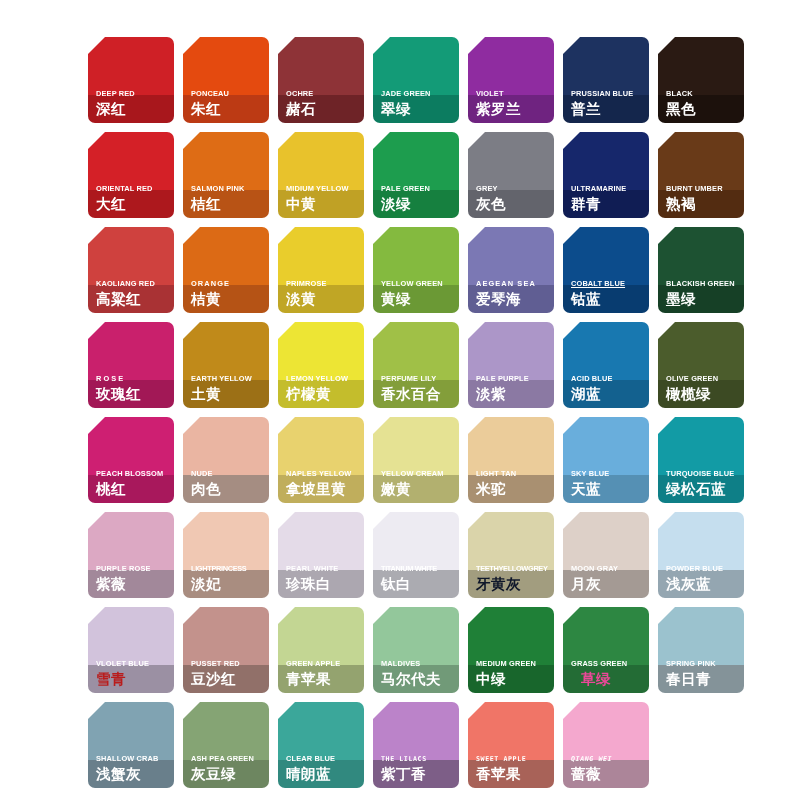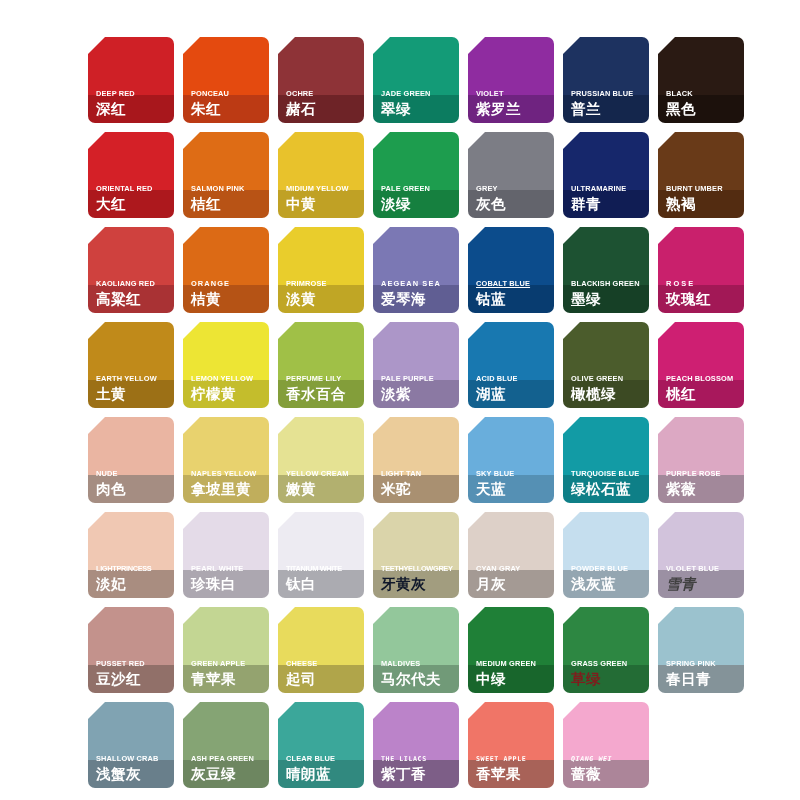--- a/index.html
+++ b/index.html
@@ -222,20 +222,28 @@
       </div>
       <div class="swatch">
         <div class="swatch-top" style="background: rgb(233, 205, 44);"></div>
         <div class="swatch-bottom" style="background: rgb(192, 166, 37);"></div>
         <div class="swatch-labels">
           <span class="swatch-en" style="color: rgb(255, 255, 255);">PRIMROSE</span>
           <span class="swatch-cn" style="color: rgb(255, 255, 255);">淡黄</span>
         </div>
       </div>
       <div class="swatch">
+        <div class="swatch-top" style="background: rgb(132, 186, 63);"></div>
+        <div class="swatch-bottom" style="background: rgb(107, 153, 53);"></div>
+        <div class="swatch-labels">
+          <span class="swatch-en" style="color: rgb(255, 255, 255);">YELLOW GREEN</span>
+          <span class="swatch-cn" style="color: rgb(255, 255, 255);">黄绿</span>
+        </div>
+      </div>
+      <div class="swatch">
         <div class="swatch-top" style="background: rgb(123, 120, 180);"></div>
         <div class="swatch-bottom" style="background: rgb(96, 94, 147);"></div>
         <div class="swatch-labels">
           <span class="swatch-en sp-mid" style="color: rgb(255, 255, 255);">AEGEAN SEA</span>
           <span class="swatch-cn" style="color: rgb(255, 255, 255);">爱琴海</span>
         </div>
       </div>
       <div class="swatch">
         <div class="swatch-top" style="background: rgb(12, 76, 140);"></div>
         <div class="swatch-bottom" style="background: rgb(8, 60, 112);"></div>
@@ -401,86 +409,78 @@
         <div class="swatch-bottom" style="background: rgb(162, 157, 127);"></div>
         <div class="swatch-labels">
           <span class="swatch-en sp-tight" style="color: rgb(255, 255, 255);">TEETHYELLOWGREY</span>
           <span class="swatch-cn" style="color: #0f172a;">牙黄灰</span>
         </div>
       </div>
       <div class="swatch">
         <div class="swatch-top" style="background: rgb(221, 208, 200);"></div>
         <div class="swatch-bottom" style="background: rgb(164, 154, 148);"></div>
         <div class="swatch-labels">
-          <span class="swatch-en" style="color: rgb(255, 255, 255);">CYAN GRAY</span>
+          <span class="swatch-en" style="color: rgb(255, 255, 255);">MOON GRAY</span>
           <span class="swatch-cn" style="color: rgb(255, 255, 255);">月灰</span>
         </div>
       </div>
       <div class="swatch">
         <div class="swatch-top" style="background: rgb(197, 222, 238);"></div>
         <div class="swatch-bottom" style="background: rgb(148, 166, 177);"></div>
         <div class="swatch-labels">
           <span class="swatch-en" style="color: rgb(255, 255, 255);">POWDER BLUE</span>
           <span class="swatch-cn" style="color: rgb(255, 255, 255);">浅灰蓝</span>
         </div>
       </div>
       <div class="swatch">
         <div class="swatch-top" style="background: rgb(210, 195, 220);"></div>
         <div class="swatch-bottom" style="background: rgb(155, 144, 163);"></div>
         <div class="swatch-labels">
           <span class="swatch-en" style="color: rgb(255, 255, 255);">VLOLET BLUE</span>
-          <span class="swatch-cn" style="color: #404040; font-style: italic;">雪青</span>
+          <span class="swatch-cn" style="color: #b91c1c;">雪青</span>
         </div>
       </div>
       <div class="swatch">
         <div class="swatch-top" style="background: rgb(195, 146, 140);"></div>
         <div class="swatch-bottom" style="background: rgb(145, 112, 105);"></div>
         <div class="swatch-labels">
           <span class="swatch-en" style="color: rgb(255, 255, 255);">PUSSET RED</span>
           <span class="swatch-cn" style="color: rgb(255, 255, 255);">豆沙红</span>
         </div>
       </div>
       <div class="swatch">
         <div class="swatch-top" style="background: rgb(195, 214, 147);"></div>
         <div class="swatch-bottom" style="background: rgb(148, 163, 111);"></div>
         <div class="swatch-labels">
           <span class="swatch-en" style="color: rgb(255, 255, 255);">GREEN APPLE</span>
           <span class="swatch-cn" style="color: rgb(255, 255, 255);">青苹果</span>
         </div>
       </div>
       <div class="swatch">
-        <div class="swatch-top" style="background: rgb(232, 219, 92);"></div>
-        <div class="swatch-bottom" style="background: rgb(176, 165, 74);"></div>
-        <div class="swatch-labels">
-          <span class="swatch-en" style="color: rgb(255, 255, 255);">CHEESE</span>
-          <span class="swatch-cn" style="color: rgb(255, 255, 255);">起司</span>
-        </div>
-      </div>
-      <div class="swatch">
         <div class="swatch-top" style="background: rgb(147, 199, 155);"></div>
         <div class="swatch-bottom" style="background: rgb(113, 154, 120);"></div>
         <div class="swatch-labels">
           <span class="swatch-en" style="color: rgb(255, 255, 255);">MALDIVES</span>
           <span class="swatch-cn" style="color: rgb(255, 255, 255);">马尔代夫</span>
         </div>
       </div>
       <div class="swatch">
         <div class="swatch-top" style="background: rgb(31, 128, 55);"></div>
         <div class="swatch-bottom" style="background: rgb(24, 102, 44);"></div>
         <div class="swatch-labels">
           <span class="swatch-en" style="color: rgb(255, 255, 255);">MEDIUM GREEN</span>
           <span class="swatch-cn" style="color: rgb(255, 255, 255);">中绿</span>
         </div>
       </div>
       <div class="swatch">
         <div class="swatch-top" style="background: rgb(45, 135, 66);"></div>
         <div class="swatch-bottom" style="background: rgb(35, 108, 53);"></div>
         <div class="swatch-labels">
           <span class="swatch-en" style="color: rgb(255, 255, 255);">GRASS GREEN</span>
-          <span class="swatch-cn" style="color: #7f1d1d;">草绿</span>
+          <span class="swatch-cn" style="color: #ec4899; margin-left: 10px;">草绿</span>
         </div>
       </div>
       <div class="swatch">
         <div class="swatch-top" style="background: rgb(155, 194, 206);"></div>
         <div class="swatch-bottom" style="background: rgb(132, 147, 153);"></div>
         <div class="swatch-labels">
           <span class="swatch-en" style="color: rgb(255, 255, 255);">SPRING PINK</span>
           <span class="swatch-cn" style="color: rgb(255, 255, 255);">春日青</span>
         </div>
       </div>

